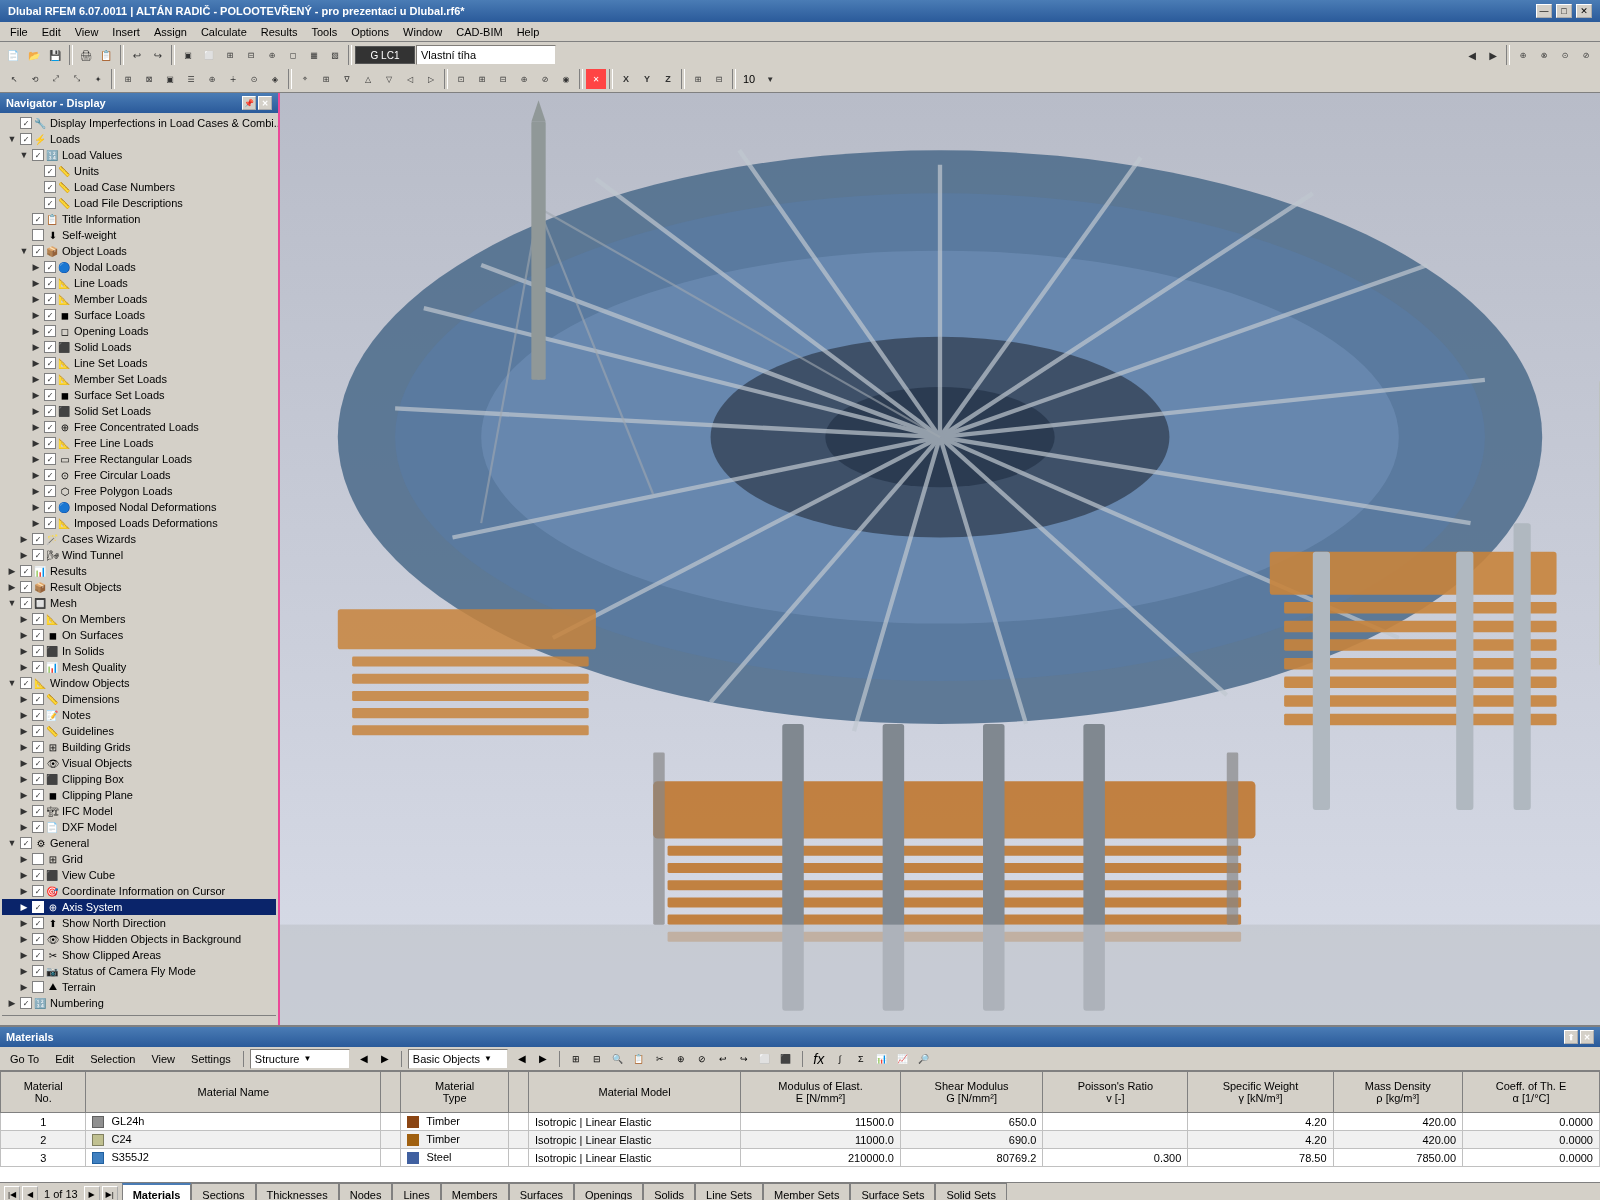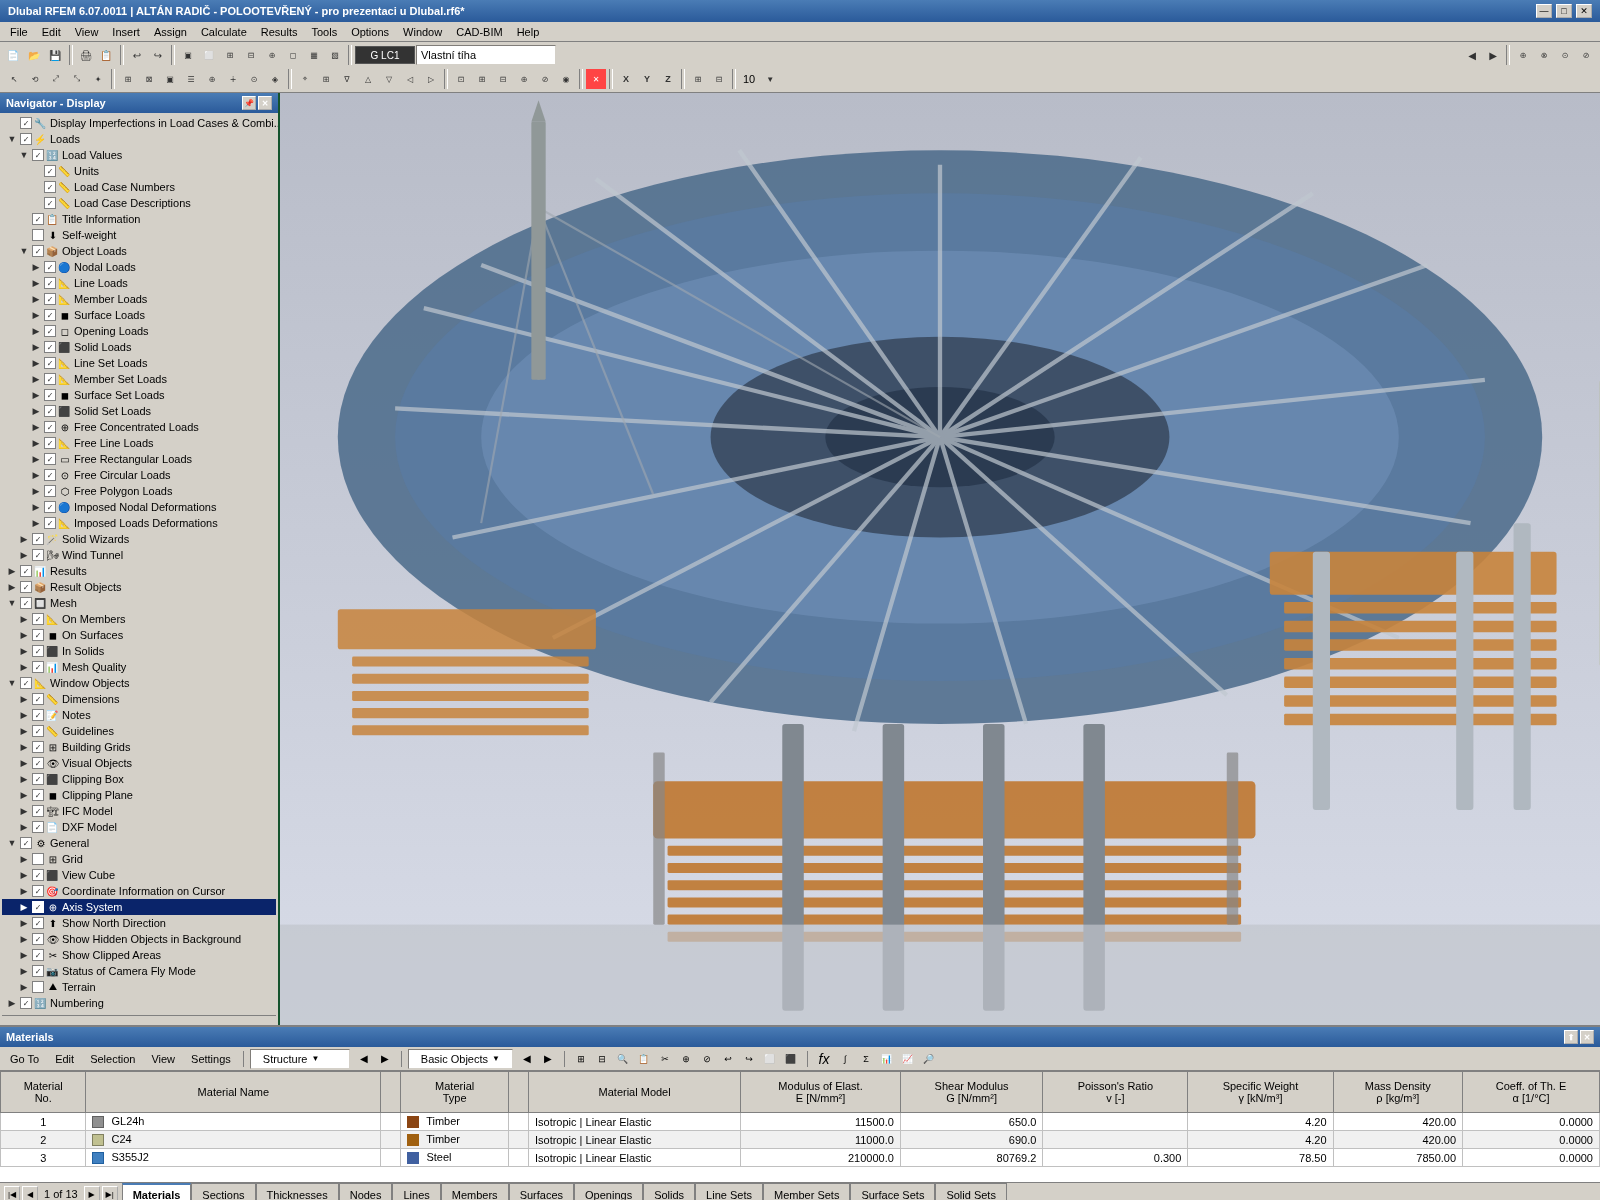--- a/index.html
+++ b/index.html
@@ -76,21 +76,21 @@
     
     .main-layout {
       display: flex;
       height: calc(1200px - 22px - 20px - 46px - 180px);
     }
 
     
     .navigator {
       width: 280px;
       background: #d4d0c8;
-      border-right: 2px solid #14532d;
+      border-right: 2px solid #ec4899;
       display: flex;
       flex-direction: column;
       height: 100%;
       flex-shrink: 0;
     }
     .navigator-header {
       background: linear-gradient(to bottom, #4a7cb5, #2a5a9a);
       color: white;
       height: 20px;
       display: flex;
@@ -178,21 +178,21 @@
       display: flex;
       align-items: center;
       padding: 0 4px;
       gap: 4px;
       border-bottom: 1px solid #808080;
     }
     .bp-menu { font-size: 11px; padding: 2px 6px; cursor: pointer; }
     .bp-separator { width: 1px; height: 16px; background: #808080; margin: 0 2px; }
     .bp-dropdown {
       height: 20px; background: white; border: 1px inset #d4d0c8;
-      padding: 0 12px; font-size: 11px; display: flex; align-items: center;
+      padding: 0 4px; font-size: 11px; display: flex; align-items: center;
       min-width: 100px; cursor: pointer;
     }
     .bp-dropdown-arrow { margin-left: 4px; font-size: 8px; }
     .bp-icon-btn {
       width: 20px; height: 20px;
       background: #d4d0c8; border: 1px solid transparent;
       display: flex; align-items: center; justify-content: center;
       font-size: 10px; cursor: pointer;
     }
 
@@ -407,21 +407,21 @@
         <div class="expand-btn"></div>
         <div class="checkbox checked"></div>
         <div class="tree-icon">📏</div>
         <span class="item-label">Load Case Numbers</span>
       </div>
 
       <div class="tree-item indent-3">
         <div class="expand-btn"></div>
         <div class="checkbox checked"></div>
         <div class="tree-icon">📏</div>
-        <span class="item-label">Load Case Descriptions</span>
+        <span class="item-label">Load File Descriptions</span>
       </div>
 
       <div class="tree-item indent-2">
         <div class="expand-btn"></div>
         <div class="checkbox checked"></div>
         <div class="tree-icon">📋</div>
         <span class="item-label">Title Information</span>
       </div>
 
       <div class="tree-item indent-2">
@@ -554,21 +554,21 @@
         <div class="expand-btn">▶</div>
         <div class="checkbox checked"></div>
         <div class="tree-icon">📐</div>
         <span class="item-label">Imposed Loads Deformations</span>
       </div>
 
       <div class="tree-item indent-2">
         <div class="expand-btn">▶</div>
         <div class="checkbox checked"></div>
         <div class="tree-icon">🪄</div>
-        <span class="item-label">Solid Wizards</span>
+        <span class="item-label">Cases Wizards</span>
       </div>
 
       <div class="tree-item indent-2">
         <div class="expand-btn">▶</div>
         <div class="checkbox checked"></div>
         <div class="tree-icon">🌬</div>
         <span class="item-label">Wind Tunnel</span>
       </div>
 
       <div class="tree-item indent-1">

